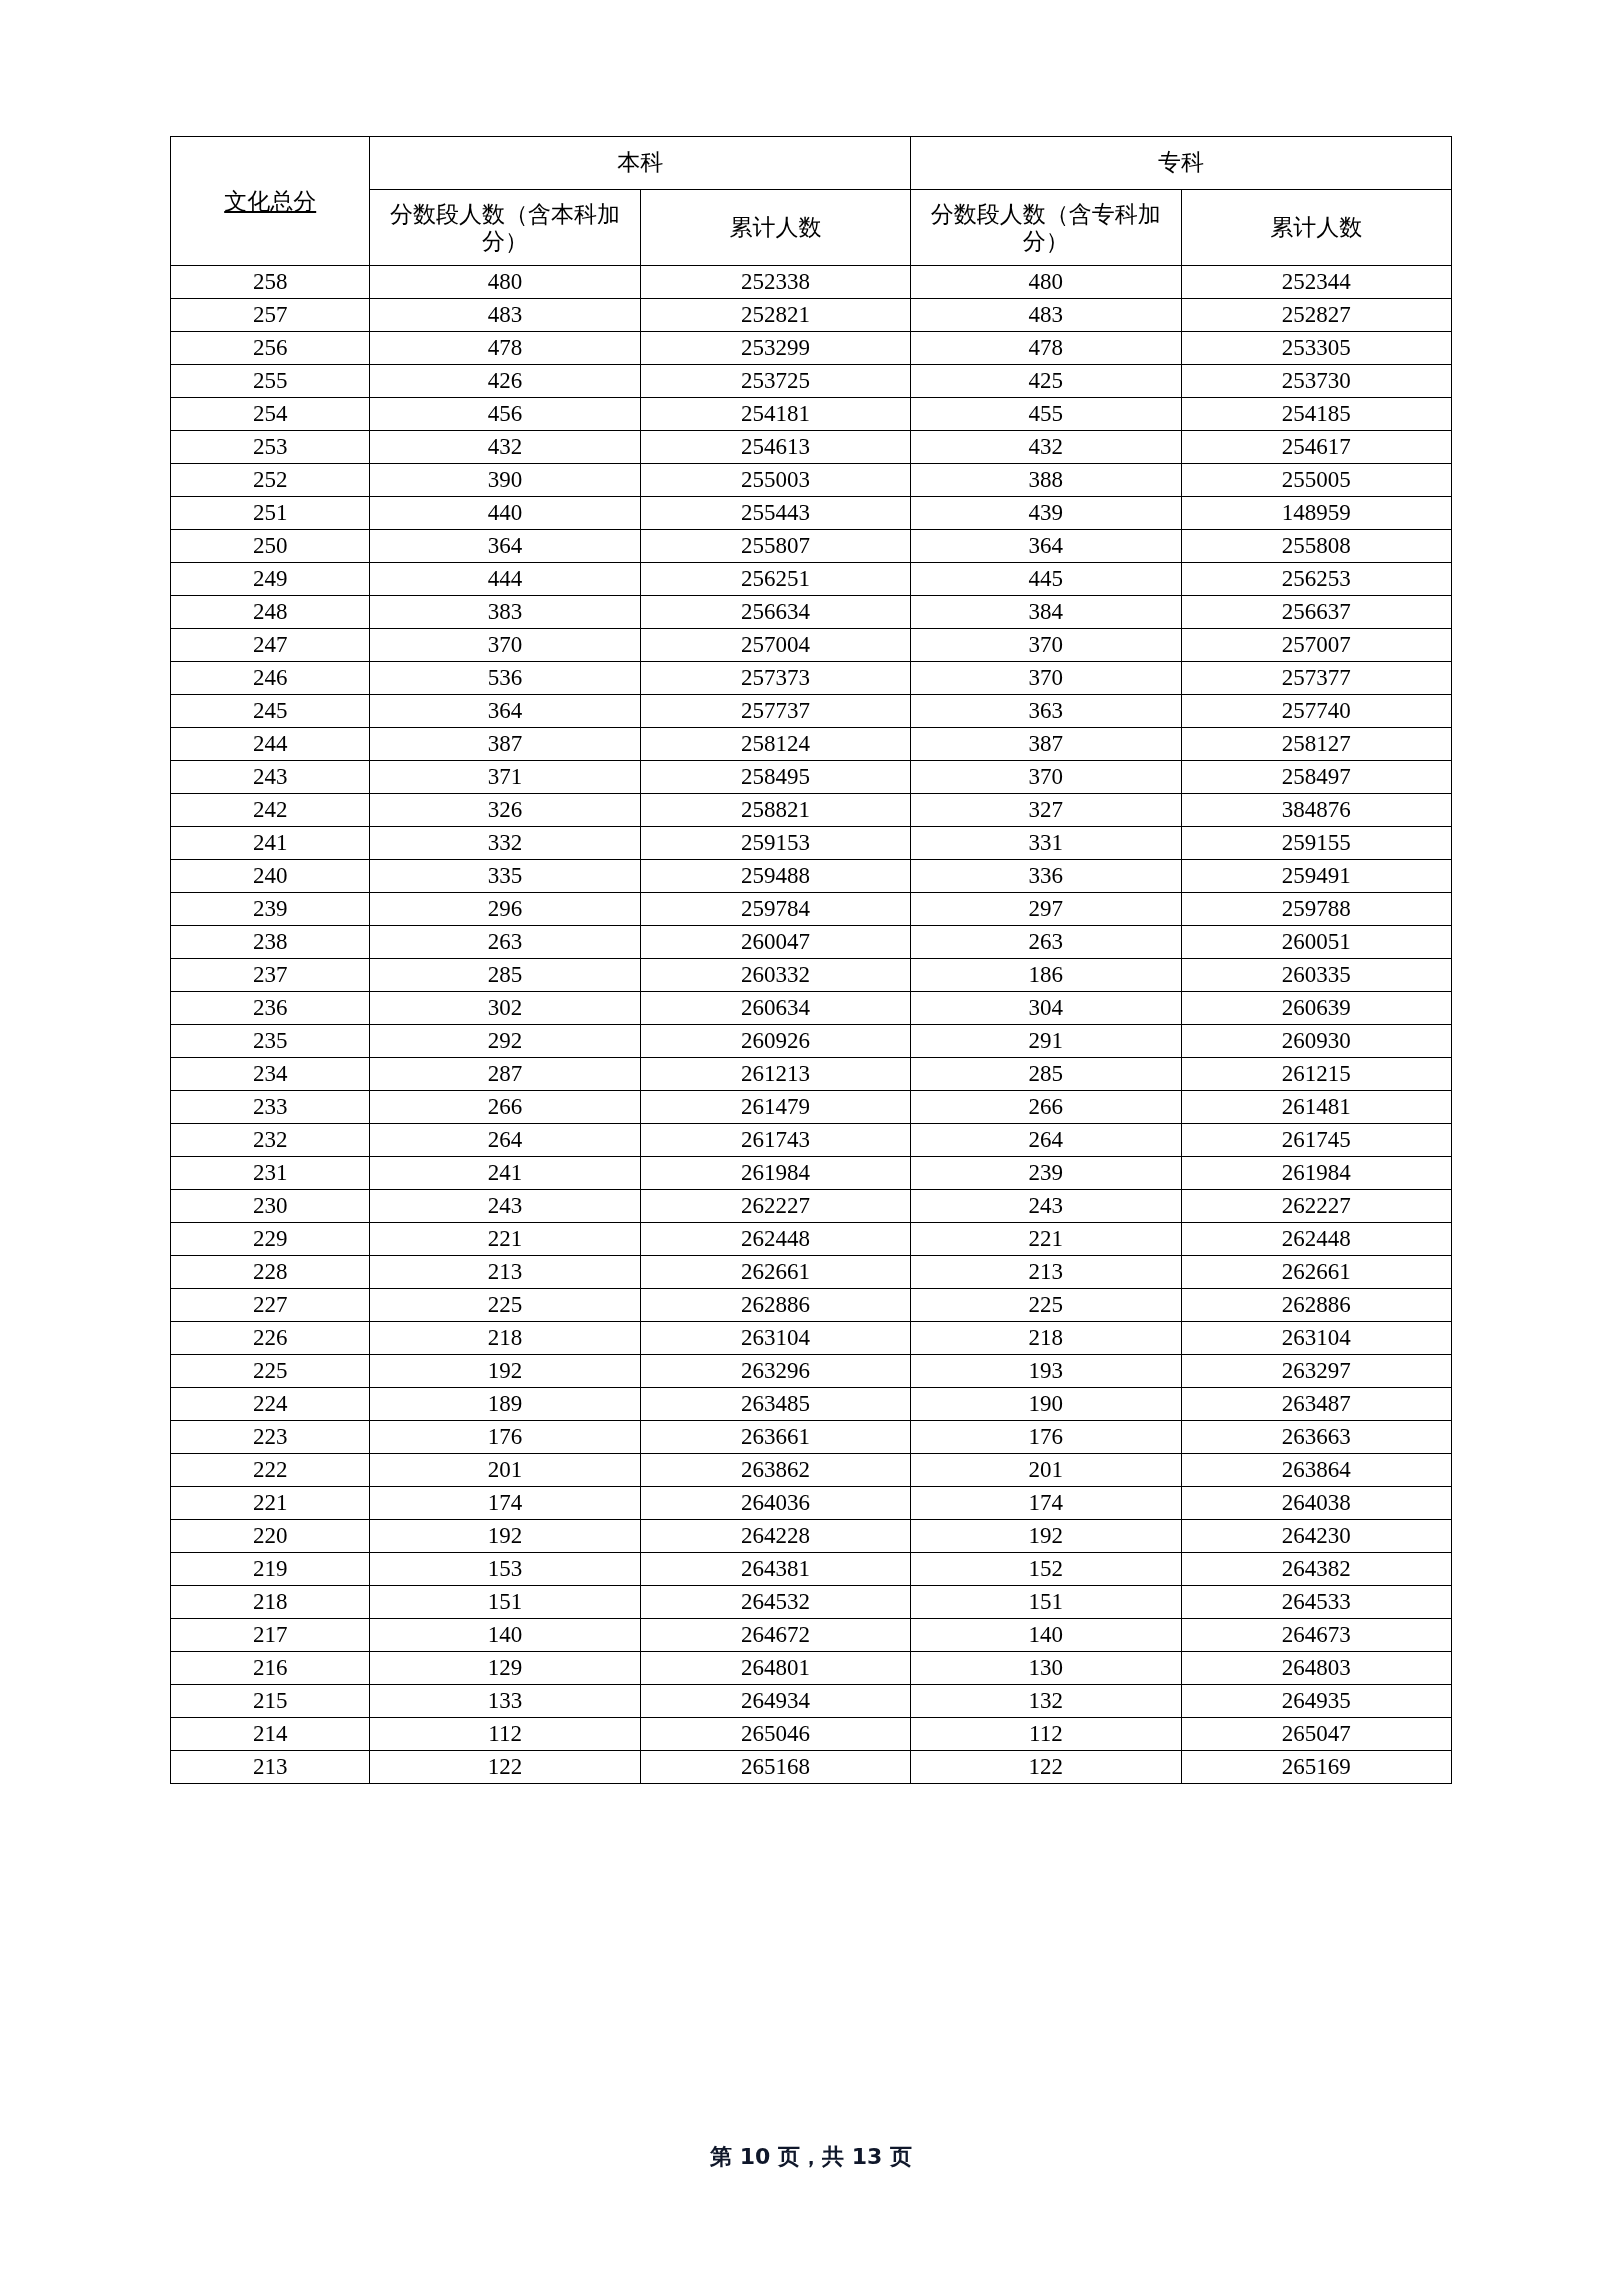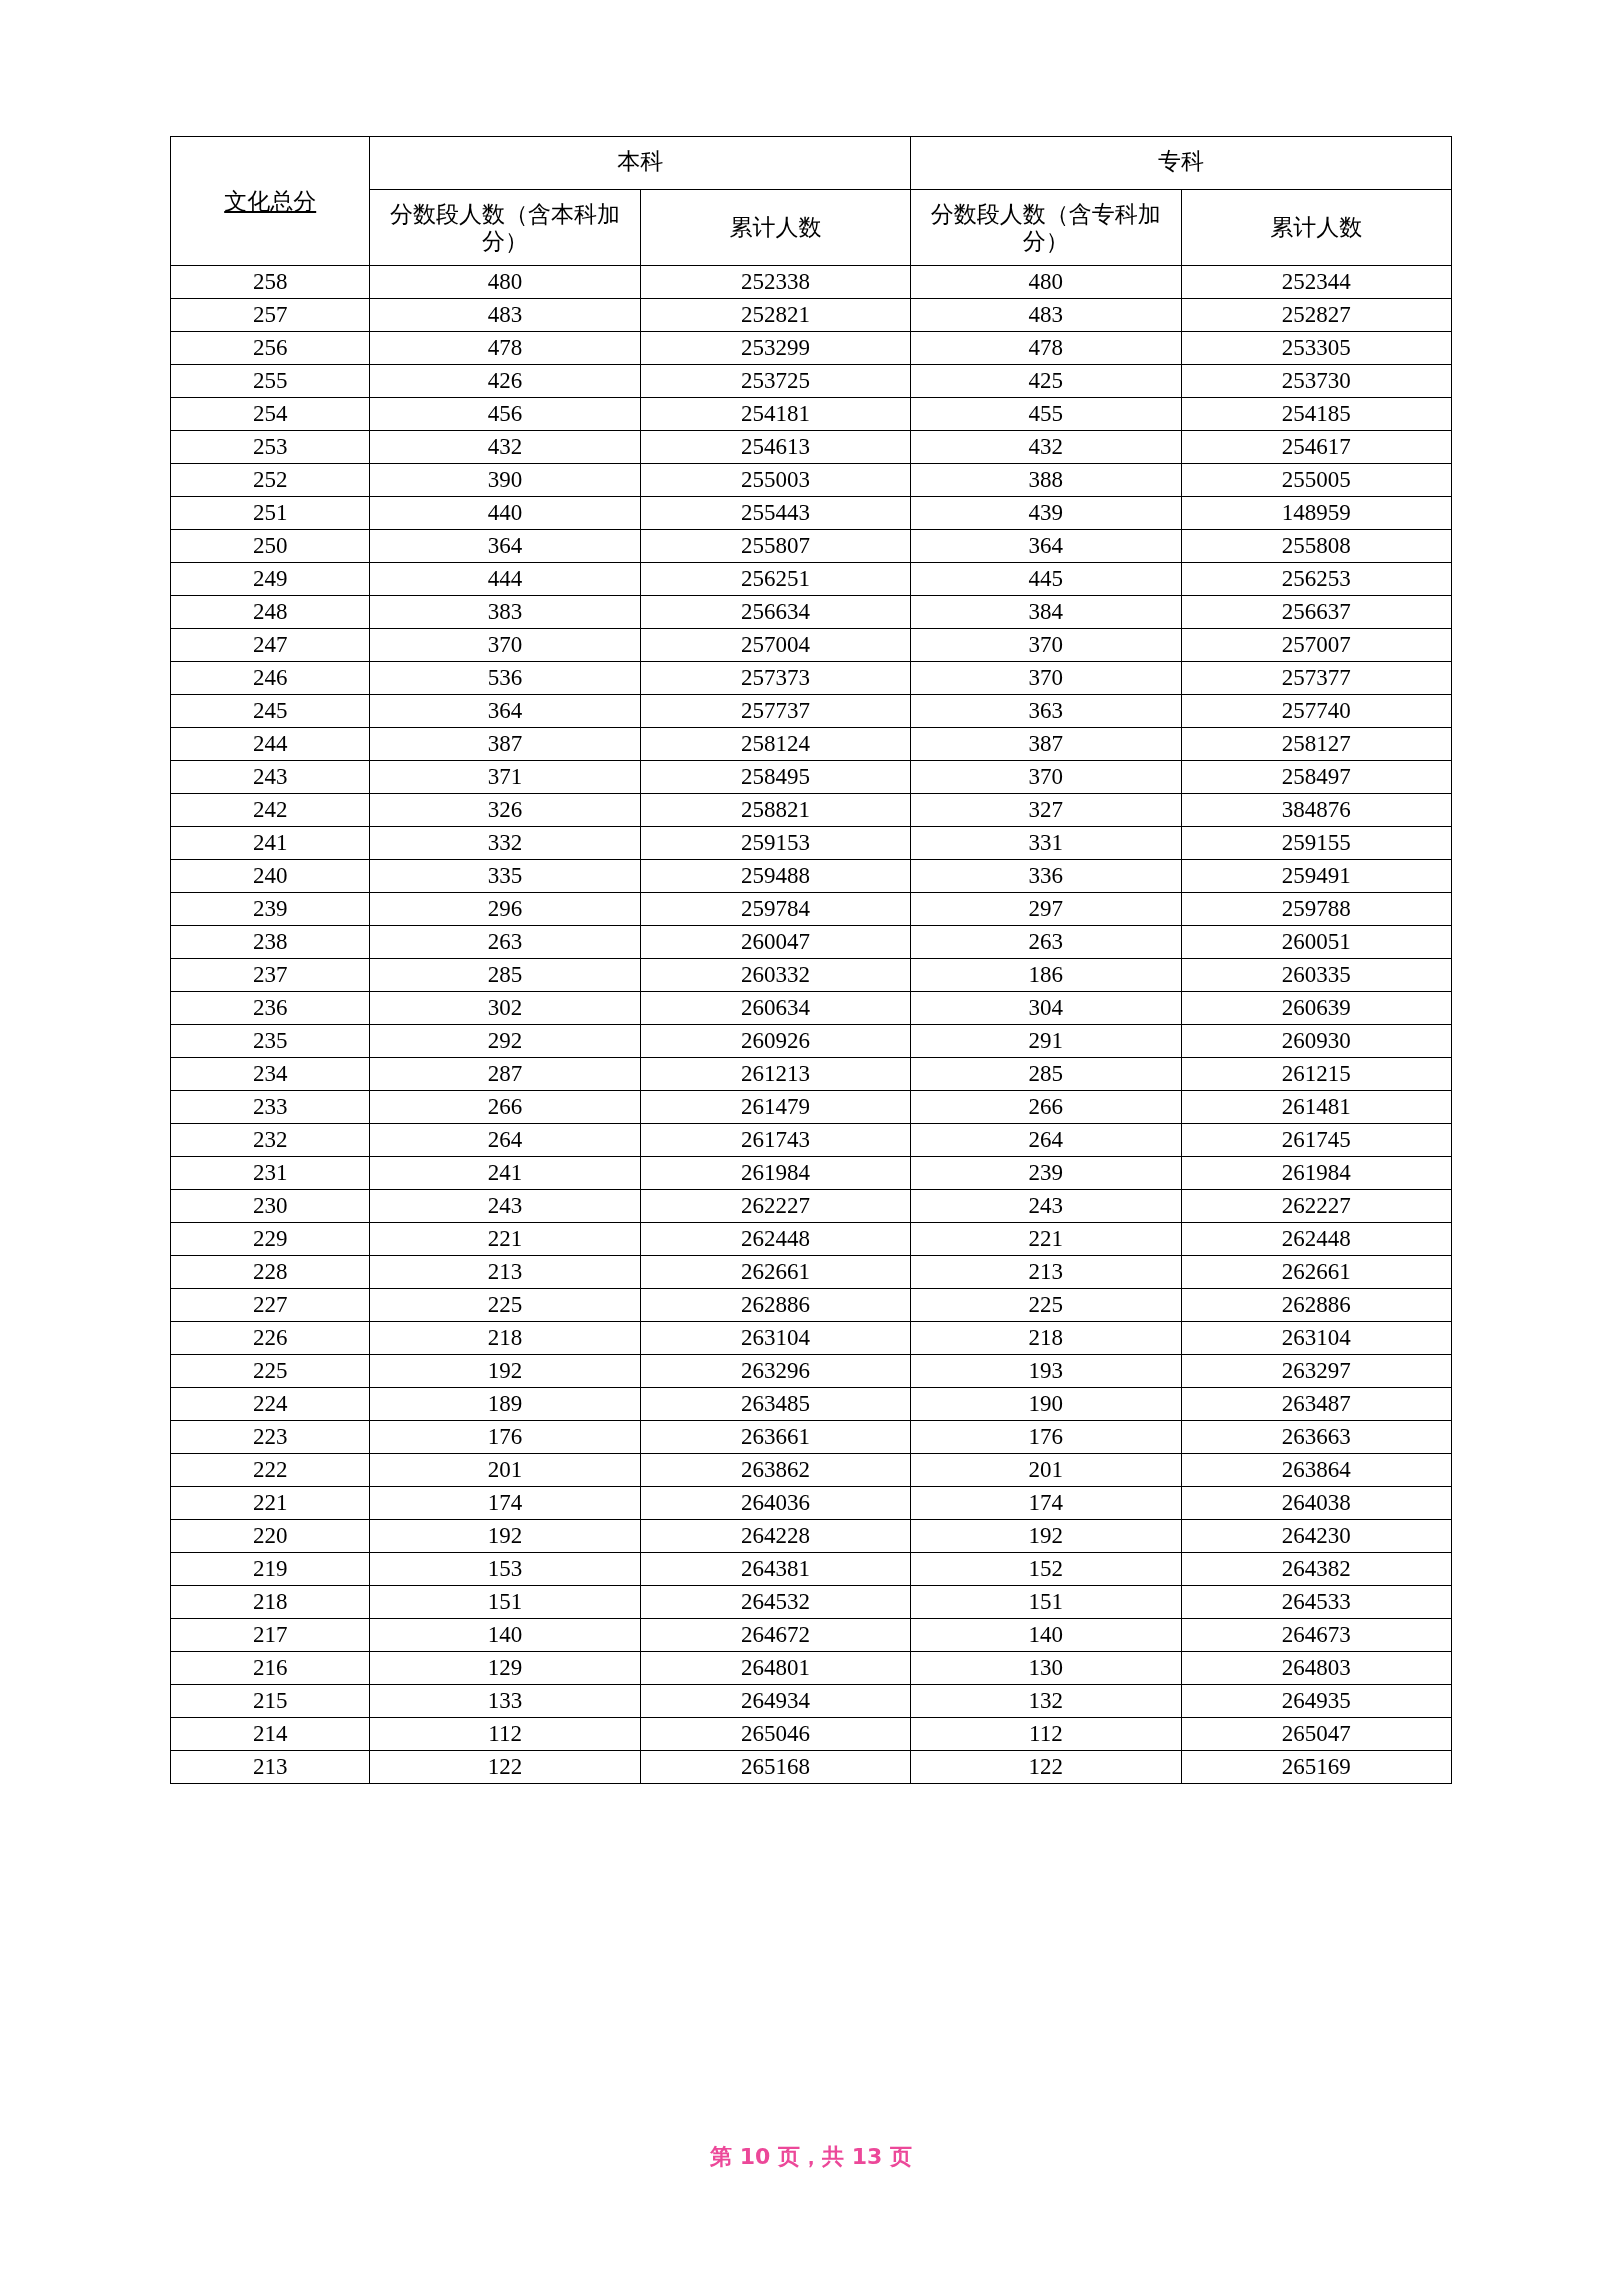--- a/index.html
+++ b/index.html
@@ -37,21 +37,21 @@
     padding: 0;
   }
   table.score-table td {
     height: 32px;
     font-family: "Liberation Serif", "DejaVu Serif", serif;
   }
   .hdr-group {
     height: 52px;
     font-size: 26px;
     font-weight: normal;
-    font-family: Liberation Mono, monospace;
+    font-family: Liberation Serif, serif;
     margin-top: 28px;
   }
   .hdr-sub {
     height: 75px;
     font-size: 24.6px;
     font-weight: normal;
     font-family: "DejaVu Sans", "Liberation Sans", sans-serif;
     padding: 0 6.8px;
   }
   .hdr-first {
@@ -65,21 +65,21 @@
   .col-cum   { width: 259px; }
   .footer {
     position: absolute;
     left: 0;
     right: 0;
     bottom: 123px;
     text-align: center;
     font-size: 22px;
     font-weight: bold;
     font-family: "DejaVu Sans", "Liberation Sans", sans-serif;
-    color: #ec4899;
+    color: #0f172a;
   }
 </style>
 </head>
 <body>
 
 <div class="page">
 
   <table class="score-table">
     <colgroup>
       <col class="col-score">

